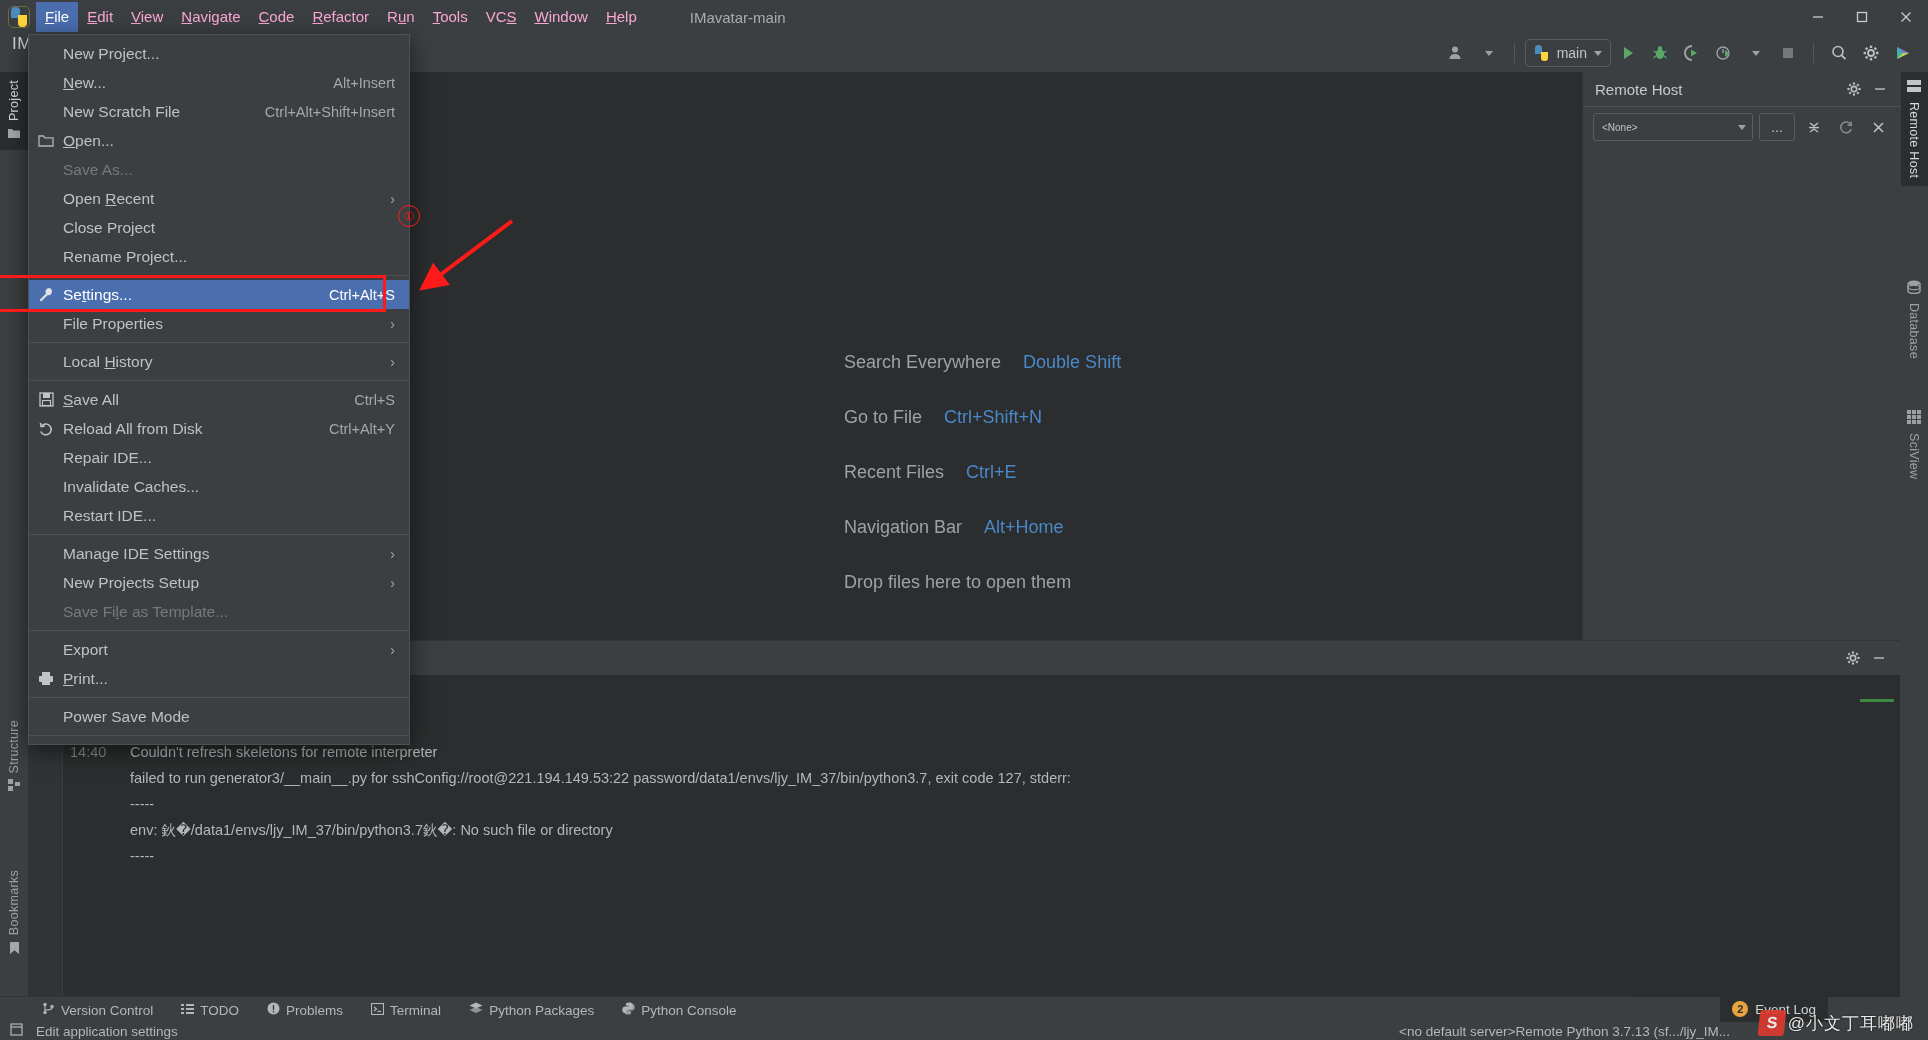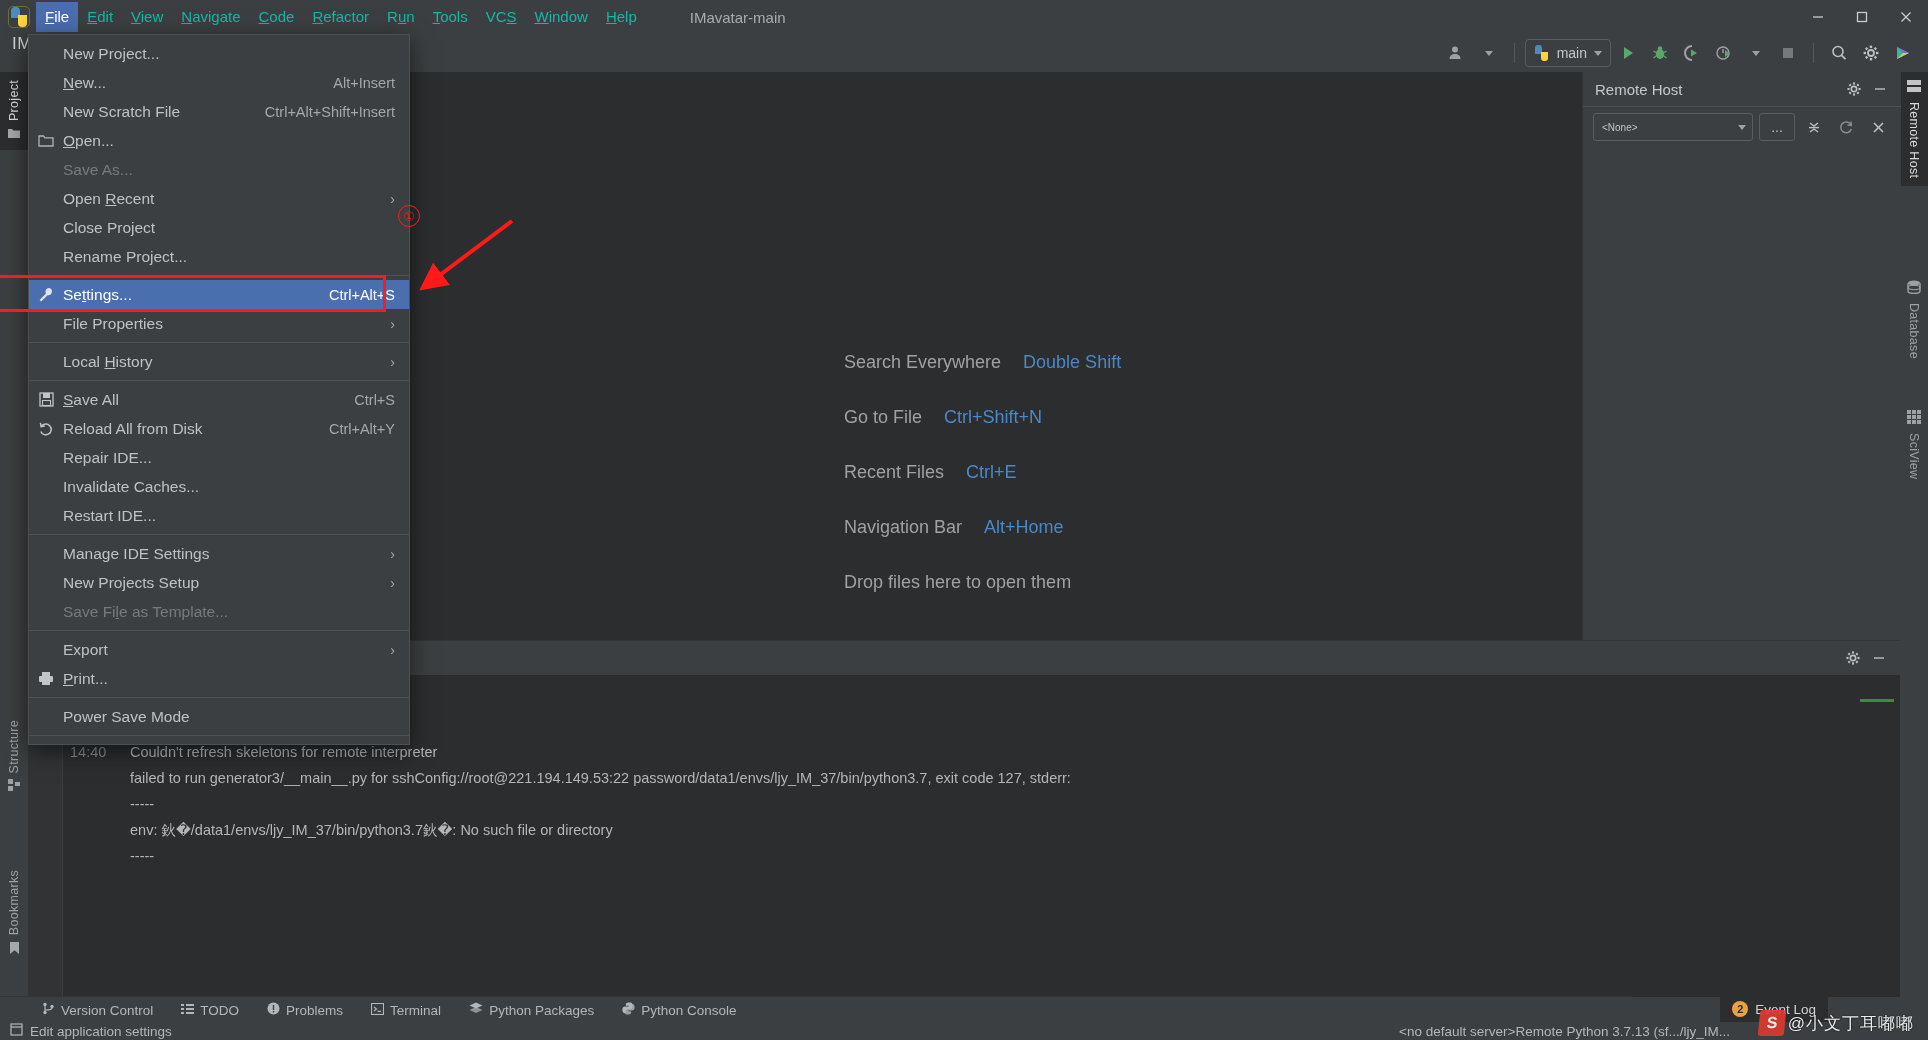--- a/index.html
+++ b/index.html
@@ -9,21 +9,21 @@
   .app{position:relative;width:1928px;height:1040px;background:#3c3f41;}
 
   
   .titlebar{position:absolute;left:0;top:0;width:1928px;height:34px;background:#3c3f41;
             display:flex;align-items:center;}
   .pylogo{width:22px;height:22px;margin:0 6px 0 8px;position:relative;flex:none;}
   .pylogo .s1{position:absolute;left:3px;top:1px;width:9px;height:11px;background:#4b8bbe;border-radius:4px 4px 0 0;}
   .pylogo .s2{position:absolute;left:10px;top:9px;width:9px;height:12px;background:#ffd43b;border-radius:0 0 4px 4px;}
   .pylogo .ring{position:absolute;left:0;top:0;width:22px;height:22px;border:1px solid #6a6f3a;border-radius:5px;box-sizing:border-box;}
   .menubar{display:flex;align-items:center;height:34px;}
-  .menu-item{padding:6px 9px;font-size:15px;color:#14b8a6;cursor:default;line-height:18px;}
+  .menu-item{padding:6px 9px;font-size:15px;color:#f9a8d4;cursor:default;line-height:18px;}
   .menu-item u{text-decoration:underline;}
   .menu-item.active{background:#4b6eaf;color:#ffffff;}
   .win-title{margin-left:44px;font-size:15px;color:#a9abad;}
   .wincontrols{position:absolute;right:0;top:0;height:34px;display:flex;align-items:center;}
   .wc{width:44px;height:34px;display:flex;align-items:center;justify-content:center;color:#c9cbcd;font-size:15px;}
   .wc svg{display:block;}
 
   
   .toolbar{position:absolute;left:0;top:34px;width:1928px;height:38px;background:#3c3f41;
            border-bottom:1px solid #323437;display:flex;align-items:flex-start;}
@@ -88,21 +88,21 @@
   .log-link{color:#5a9bd4;text-decoration:underline;padding-left:128px;}
   .scroll-mark{position:absolute;right:6px;top:24px;width:34px;height:3px;background:#3d8b40;}
   .wrench-ico{position:absolute;left:9px;top:52px;color:#c2c4c6;}
 
   
   .statustabs{position:absolute;left:0;top:996px;width:1632px;height:26px;background:#3c3f41;
               display:flex;align-items:center;border-top:1px solid #323437;}
   .stab{display:flex;align-items:center;gap:6px;padding:0 14px;font-size:13.5px;color:#b4b6b8;}
   .statusbar{position:absolute;left:0;top:1022px;width:1928px;height:18px;background:#3c3f41;
              display:flex;align-items:center;font-size:13.5px;color:#b4b6b8;}
-  .sb-left{display:flex;align-items:center;gap:7px;padding-left:10px;}
+  .sb-left{display:flex;align-items:center;gap:13px;padding-left:10px;}
   .sb-right{position:absolute;right:8px;display:flex;align-items:center;}
   .eventlog{position:absolute;right:100px;top:996px;height:26px;display:flex;align-items:center;gap:7px;
             padding:0 12px;background:#2b2d2e;font-size:13.5px;color:#d0d2d4;}
   .badge{width:16px;height:16px;border-radius:50%;background:#e8a33d;color:#2b2d2e;font-size:11px;
          display:flex;align-items:center;justify-content:center;font-weight:bold;}
 
   
   .watermark{position:absolute;right:14px;top:1010px;display:flex;align-items:center;gap:3px;opacity:.9;}
   .wm-red{width:26px;height:26px;background:#e03a2f;color:#fff;font-size:16px;display:flex;
           align-items:center;justify-content:center;border-radius:3px;font-weight:bold;transform:skewX(-6deg);}

